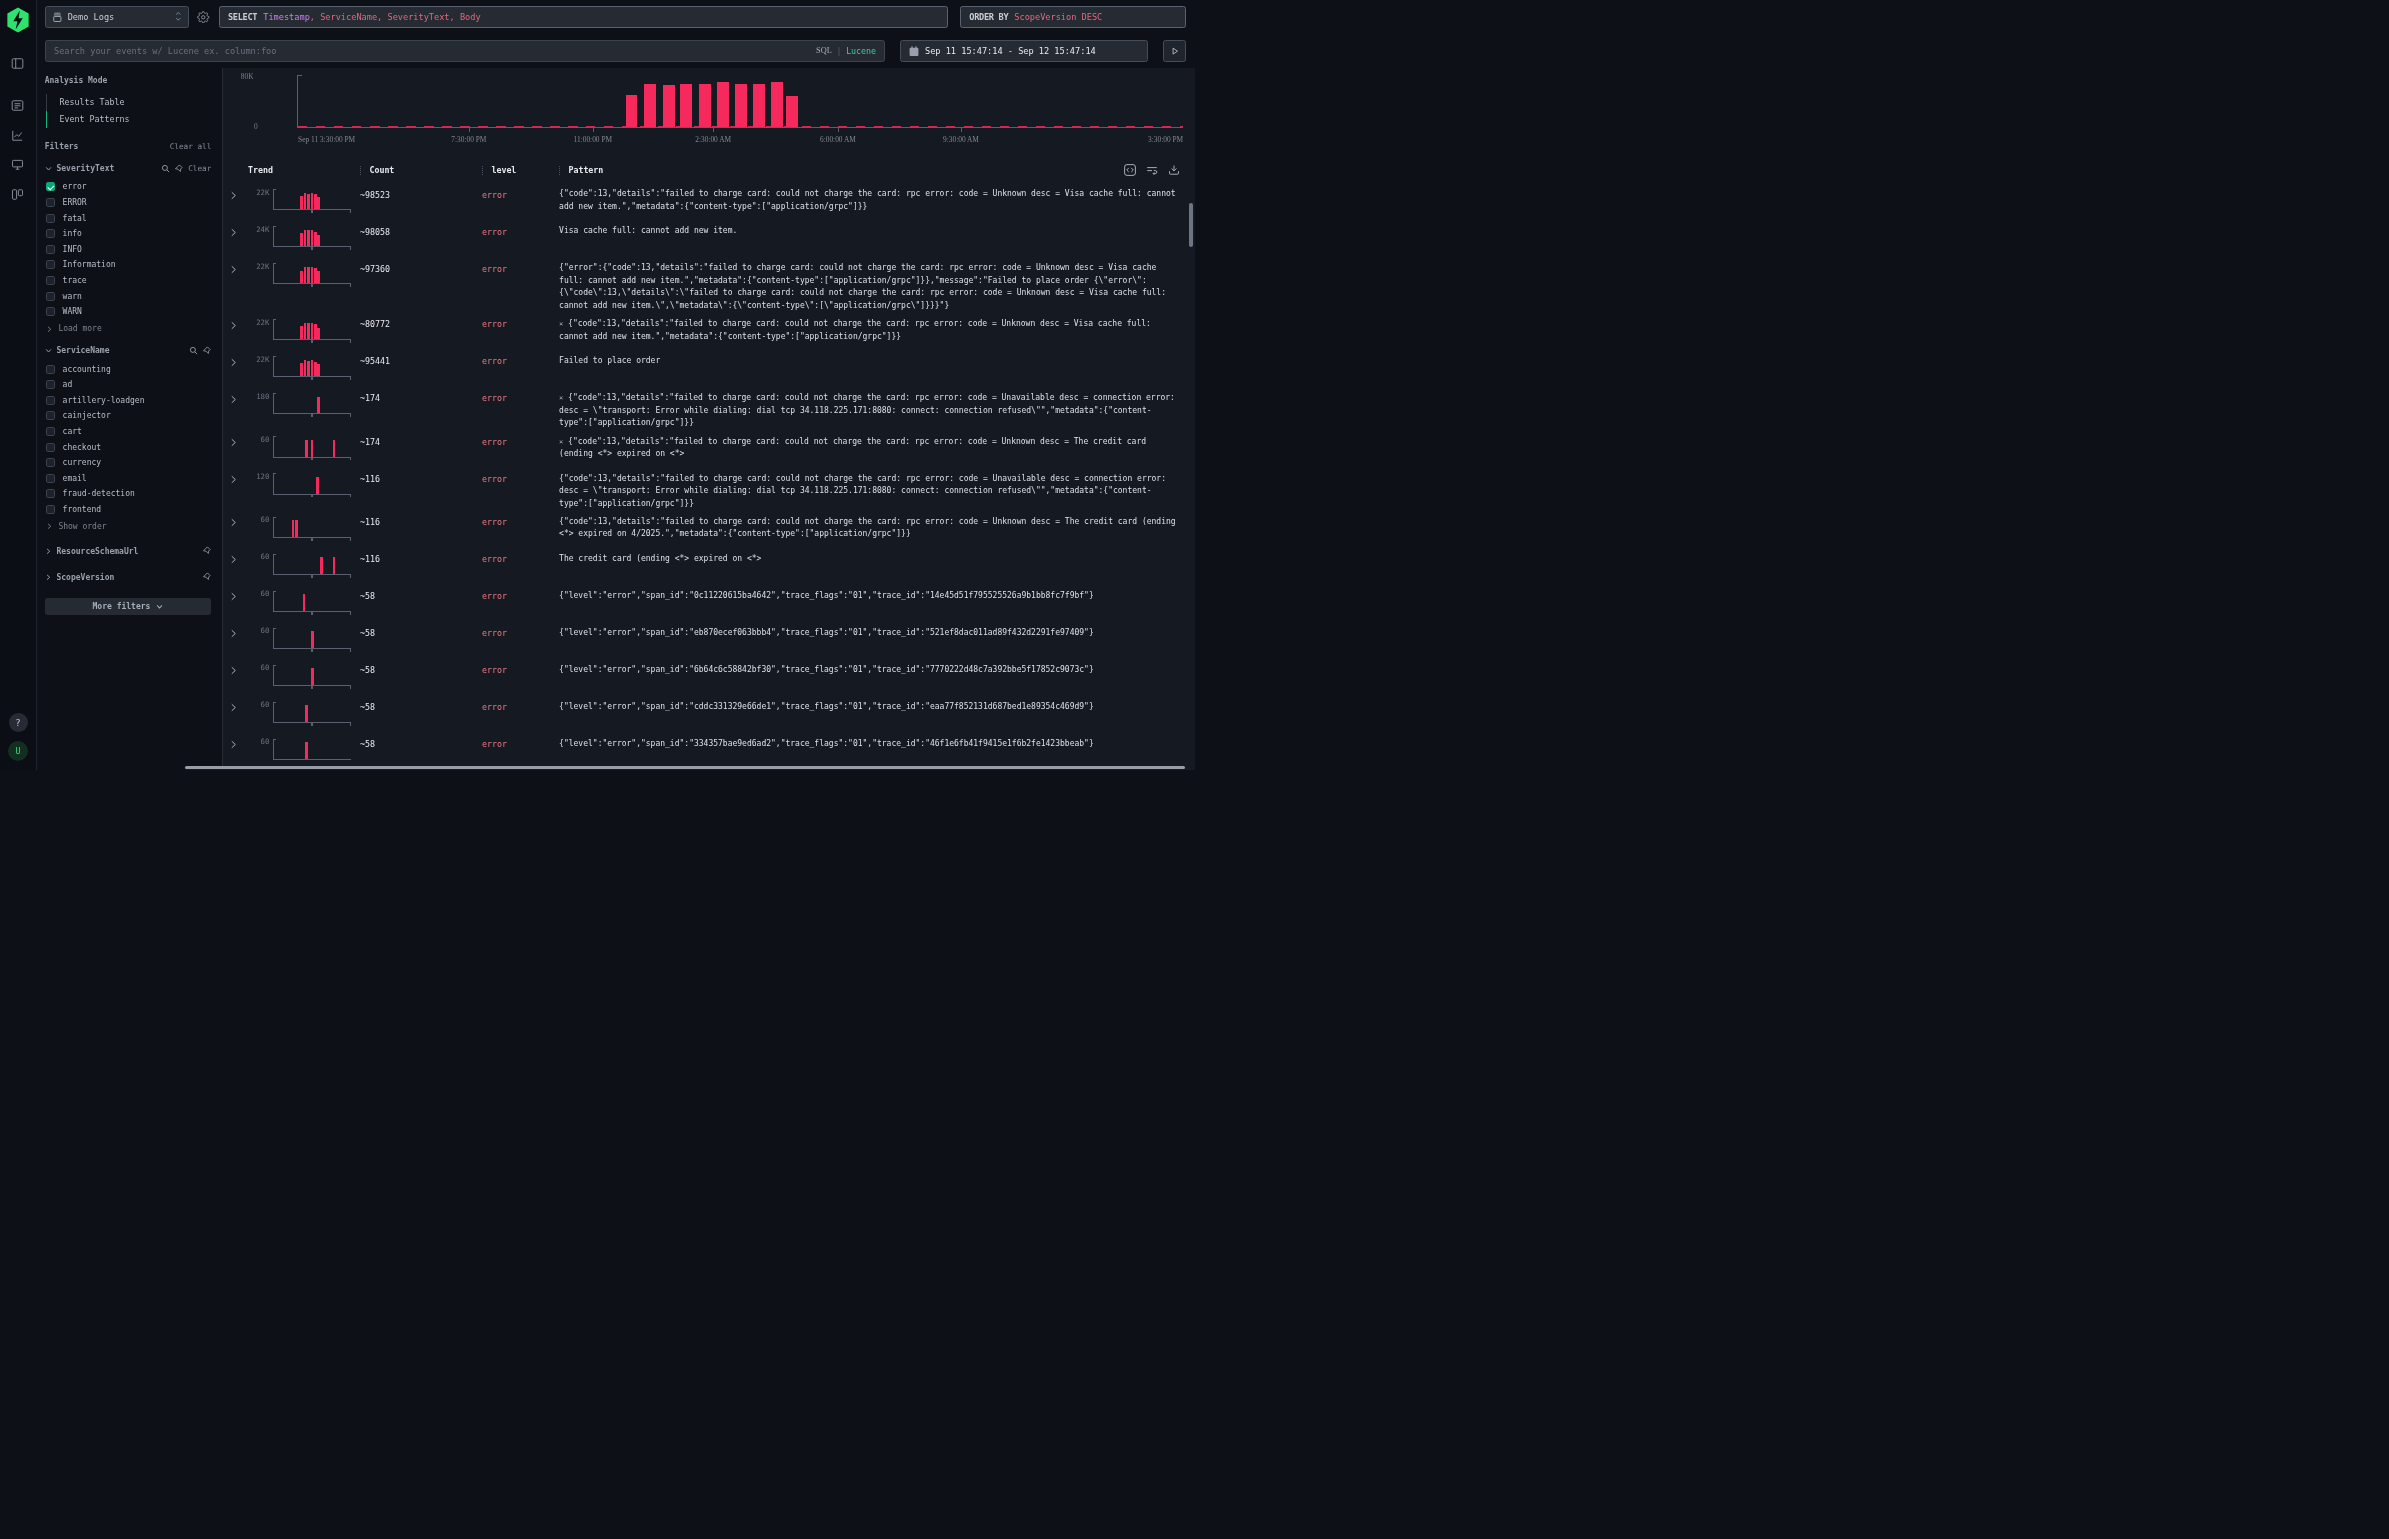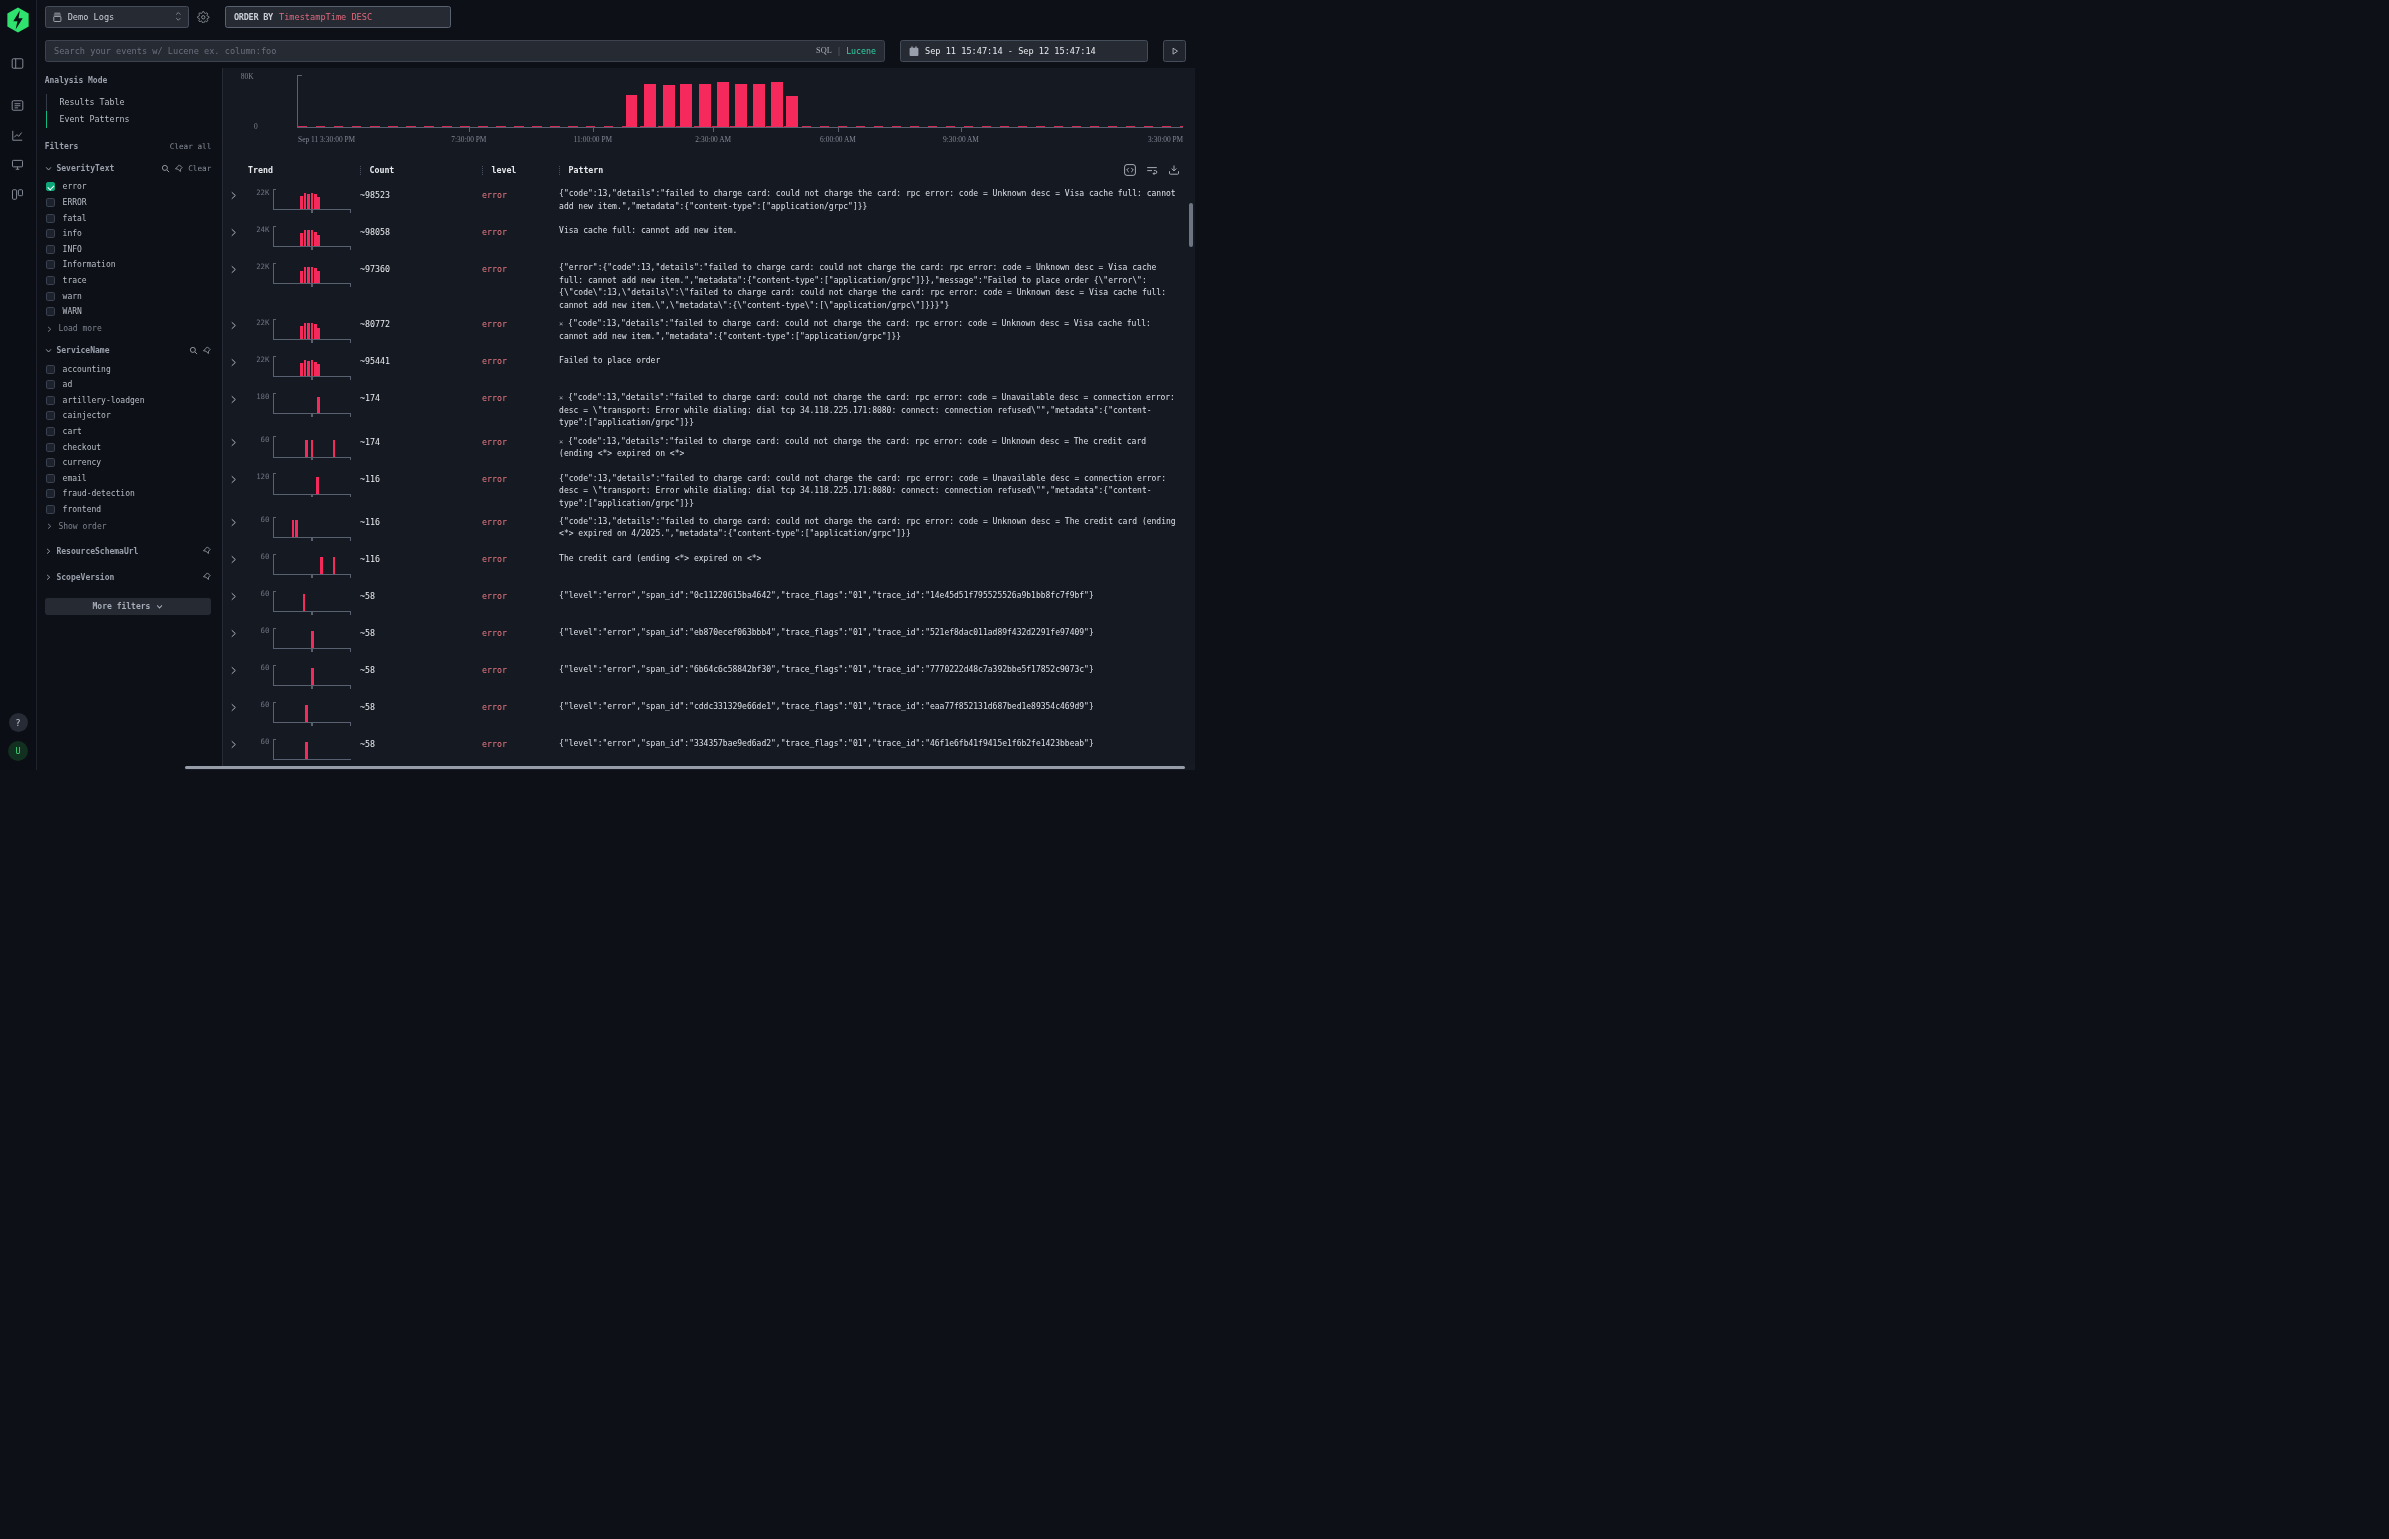--- a/index.html
+++ b/index.html
@@ -177,23 +177,27 @@
               <polyline points="2,12 5.5,15.5 9,12"></polyline>
             </svg>
         </span>
       </div>
       <div class="gearbtn">
         <svg width="12.5" height="12.5" viewBox="0 0 24 24" fill="none" stroke="#9aa0ab" stroke-width="1.6">
             <circle cx="12" cy="12" r="3.2"></circle>
             <path d="M19.4 15a1.7 1.7 0 0 0 .34 1.87l.06.06a2 2 0 1 1-2.83 2.83l-.06-.06a1.7 1.7 0 0 0-1.87-.34 1.7 1.7 0 0 0-1 1.56V21a2 2 0 1 1-4 0v-.09a1.7 1.7 0 0 0-1-1.56 1.7 1.7 0 0 0-1.87.34l-.06.06a2 2 0 1 1-2.83-2.83l.06-.06a1.7 1.7 0 0 0 .34-1.87 1.7 1.7 0 0 0-1.56-1H3a2 2 0 1 1 0-4h.09a1.7 1.7 0 0 0 1.56-1 1.7 1.7 0 0 0-.34-1.87l-.06-.06a2 2 0 1 1 2.83-2.83l.06.06a1.7 1.7 0 0 0 1.87.34h.01a1.7 1.7 0 0 0 1-1.56V3a2 2 0 1 1 4 0v.09a1.7 1.7 0 0 0 1 1.56 1.7 1.7 0 0 0 1.87-.34l.06-.06a2 2 0 1 1 2.83 2.83l-.06.06a1.7 1.7 0 0 0-.34 1.87v.01a1.7 1.7 0 0 0 1.56 1H21a2 2 0 1 1 0 4h-.09a1.7 1.7 0 0 0-1.56 1z"></path>
           </svg>
       </div>
+      <div class="boxfield sql-input">
+        <span class="kw">SELECT</span>
+        <span id="sel-fields" style="margin-left:6px"><span class="sel-field first">Timestamp</span><span class="comma">, </span><span class="sel-field">ServiceName</span><span class="comma">, </span><span class="sel-field">SeverityText</span><span class="comma">, </span><span class="sel-field">Body</span></span>
+      </div>
       <div class="boxfield orderby">
         <span class="kw">ORDER BY</span>
-        <span class="val">TimestampTime DESC</span>
+        <span class="val">ScopeVersion DESC</span>
       </div>
     </div>
 
     <div class="searchrow">
       <div class="boxfield search-input">
         <span class="search-ph">Search your events w/ Lucene ex. column:foo</span>
         <span class="mode">
           <span class="sql">SQL</span>
           <span class="sep">|</span>
           <span class="lucene">Lucene</span>

